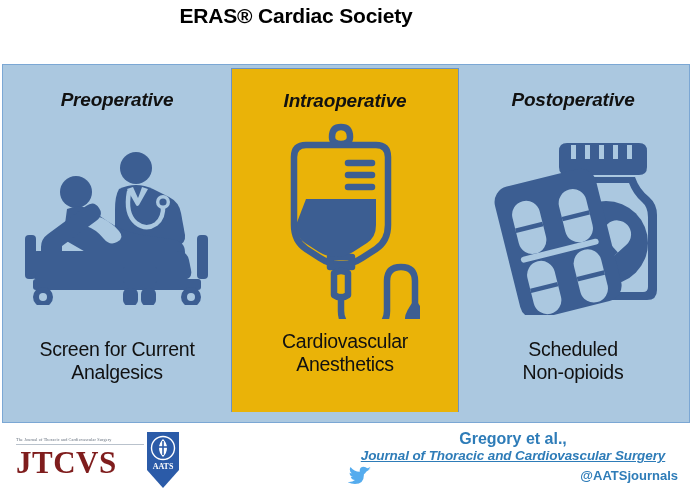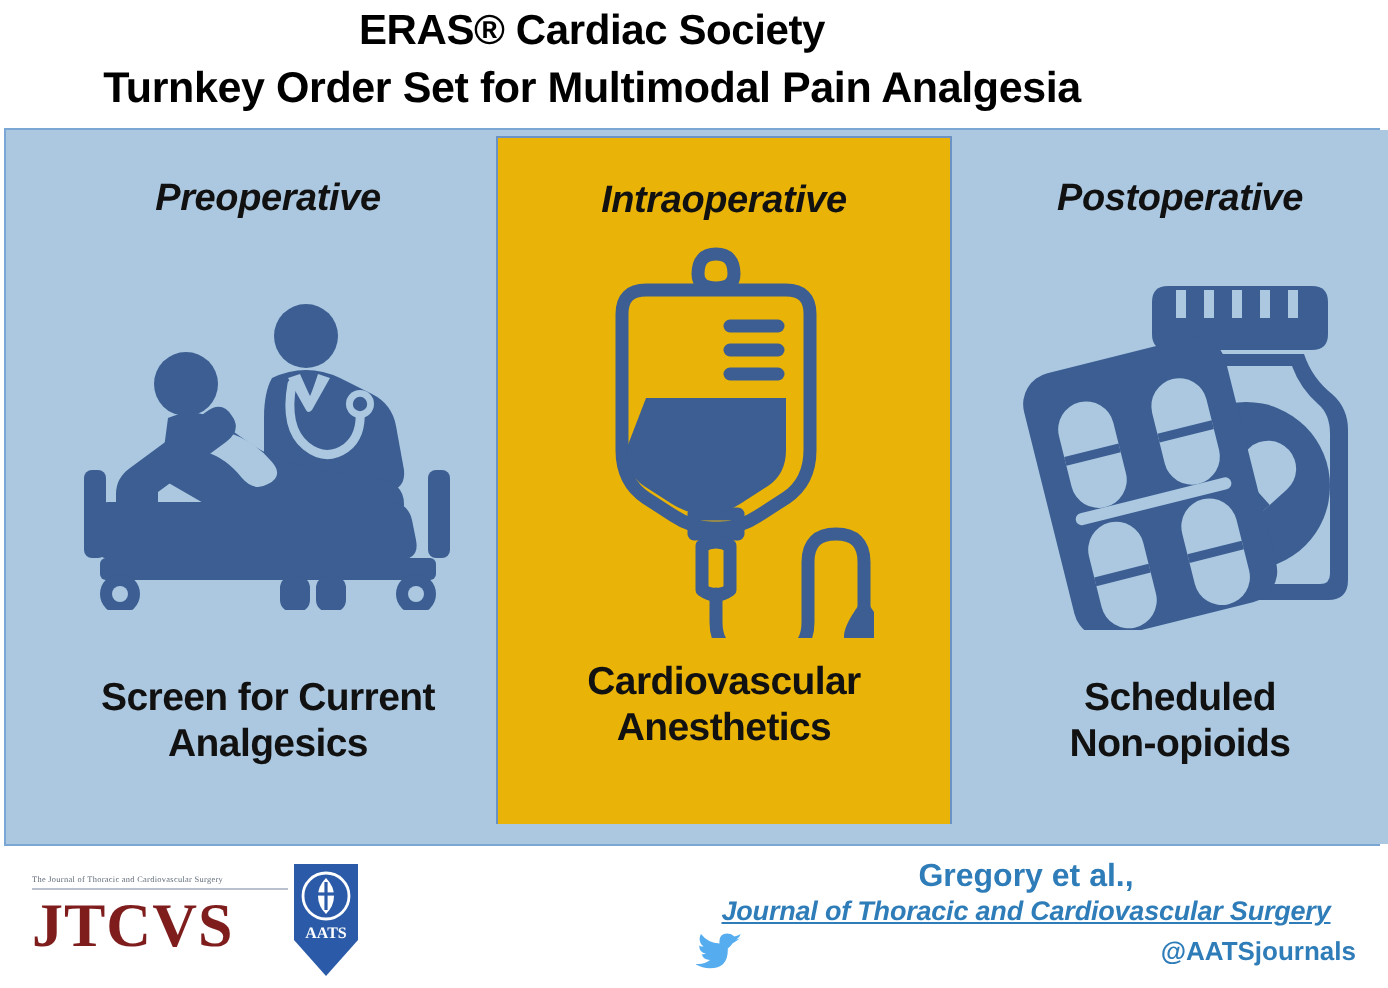--- a/index.html
+++ b/index.html
@@ -27,21 +27,20 @@
   .title-line.l2{font-size:21.5px;}
 
   
   .panels{
     position:absolute;left:2px;top:64px;
     width:688px;height:359px;
     display:flex;
     border:1.5px solid #7ba7d4;
     box-sizing:border-box;
     background:#abc8e0;
-    padding-left:17px;
   }
   .panel{
     position:relative;
     box-sizing:border-box;
     display:flex;
     flex-direction:column;
     align-items:center;
     overflow:hidden;
   }
   .panel.side{
@@ -70,21 +69,21 @@
   }
   .icon-wrap{
     flex:1 1 auto;
     display:flex;
     align-items:center;
     justify-content:center;
     width:100%;
   }
   .panel-caption{
     color:#111111;
-    font-weight:bold;
+    font-weight:normal;
     font-size:19.5px;
     line-height:23px;
     text-align:center;
     letter-spacing:-0.3px;
     padding:0 6px 0 6px;
   }
   .panel.side .panel-caption{margin-bottom:38px;}
   .panel.middle .panel-caption{margin-bottom:36px;}
 
   
@@ -142,21 +141,20 @@
     font-weight:bold;font-size:13px;color:#2e7cb8;line-height:16px;
   }
 </style>
 </head>
 <body>
 
 <div class="sheet">
 
   <div class="title-block">
     <span class="title-line l1">ERAS® Cardiac Society</span>
-    <span class="title-line l2">Turnkey Order Set for Multimodal Pain Analgesia</span>
   </div>
 
   <div class="panels">
 
     <div class="panel side">
       <div class="panel-head">Preoperative</div>
       <div class="icon-wrap">
         <svg width="196" height="160" viewBox="0 0 196 160">
           <g fill="#3c5e92">
 

